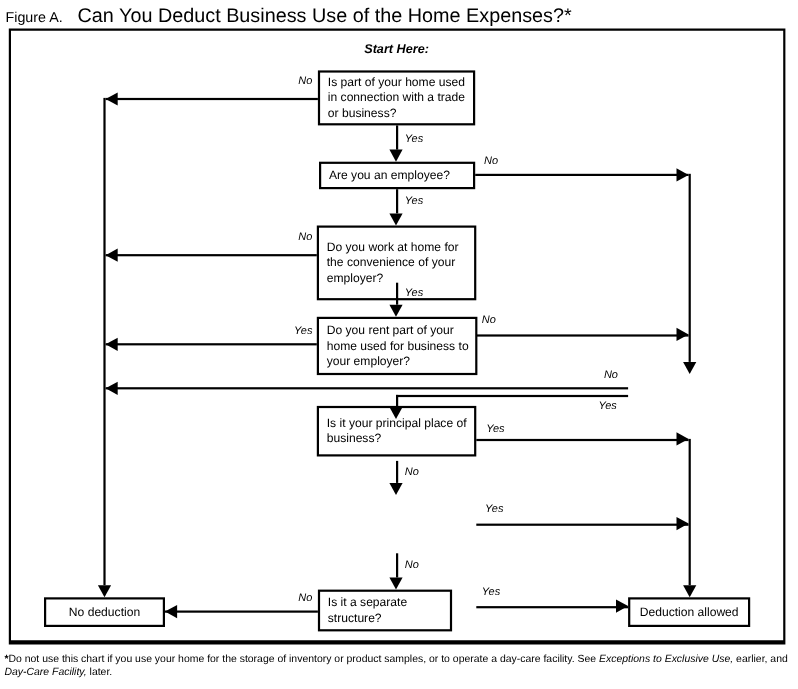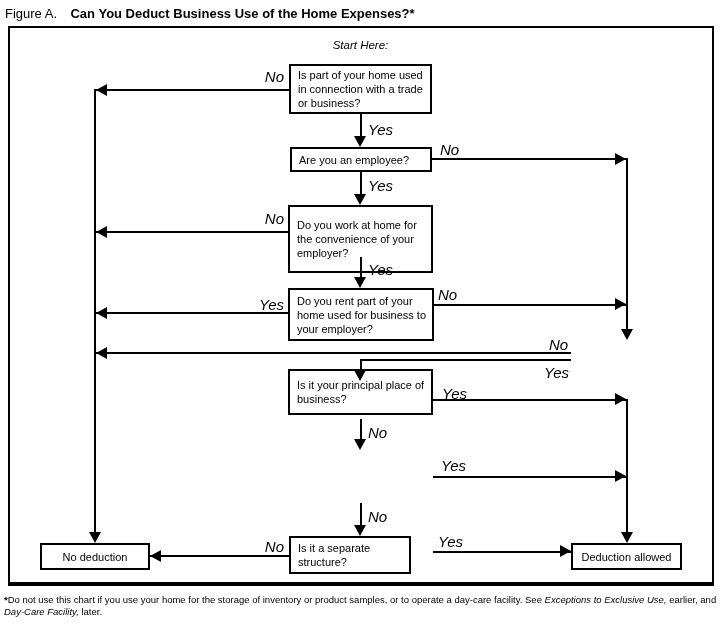--- a/index.html
+++ b/index.html
@@ -2,36 +2,36 @@
 <html><head>
 <meta charset="utf-8">
 <style>
   html,body{margin:0;padding:0;background:#fff;}
   #stage{
     position:relative;width:725px;height:626px;background:#fff;
     font-family:"Liberation Sans","DejaVu Sans",sans-serif;color:#000;overflow:hidden;
   }
   .title-row{position:absolute;left:5px;top:4px;white-space:nowrap;}
   .fig-label{font-size:13px;}
-  .fig-heading{font-size:13px;font-weight:bold;margin-left:9px;}
+  .fig-heading{font-size:18px;font-weight:normal;margin-left:9px;}
   .outer{position:absolute;left:8px;top:26px;width:706px;height:560px;
     border:2px solid #000;border-bottom-width:4px;box-sizing:border-box;background:#fff;}
   .start{position:absolute;left:289px;top:39px;width:143px;text-align:center;
-    font-size:11.5px;font-weight:normal;font-style:italic;}
+    font-size:11.5px;font-weight:bold;font-style:italic;}
   .box{position:absolute;border:2px solid #000;background:#fff;box-sizing:border-box;
     display:flex;align-items:center;font-size:11px;line-height:14px;
     padding:2px 4px 2px 7px;}
   .term{justify-content:center;text-align:center;padding:2px;}
   .hline{position:absolute;height:2px;background:#000;}
   .vline{position:absolute;width:2px;background:#000;}
   .arr{position:absolute;width:0;height:0;}
   .arr.left{border-top:6px solid transparent;border-bottom:6px solid transparent;border-right:11px solid #000;}
   .arr.right{border-top:6px solid transparent;border-bottom:6px solid transparent;border-left:11px solid #000;}
   .arr.down{border-left:6px solid transparent;border-right:6px solid transparent;border-top:11px solid #000;}
-  .lbl{position:absolute;font-style:italic;font-size:15px;white-space:nowrap;}
+  .lbl{position:absolute;font-style:italic;font-size:10px;white-space:nowrap;}
   .lbl.r{text-align:right;width:50px;}
   .footnote{position:absolute;left:4px;top:594px;width:716px;font-size:9.5px;line-height:12px;}
   .footnote .it{font-style:italic;}
   .footnote .mark{font-weight:bold;}
 </style>
 </head>
 <body>
 
 <div id="stage">
 

